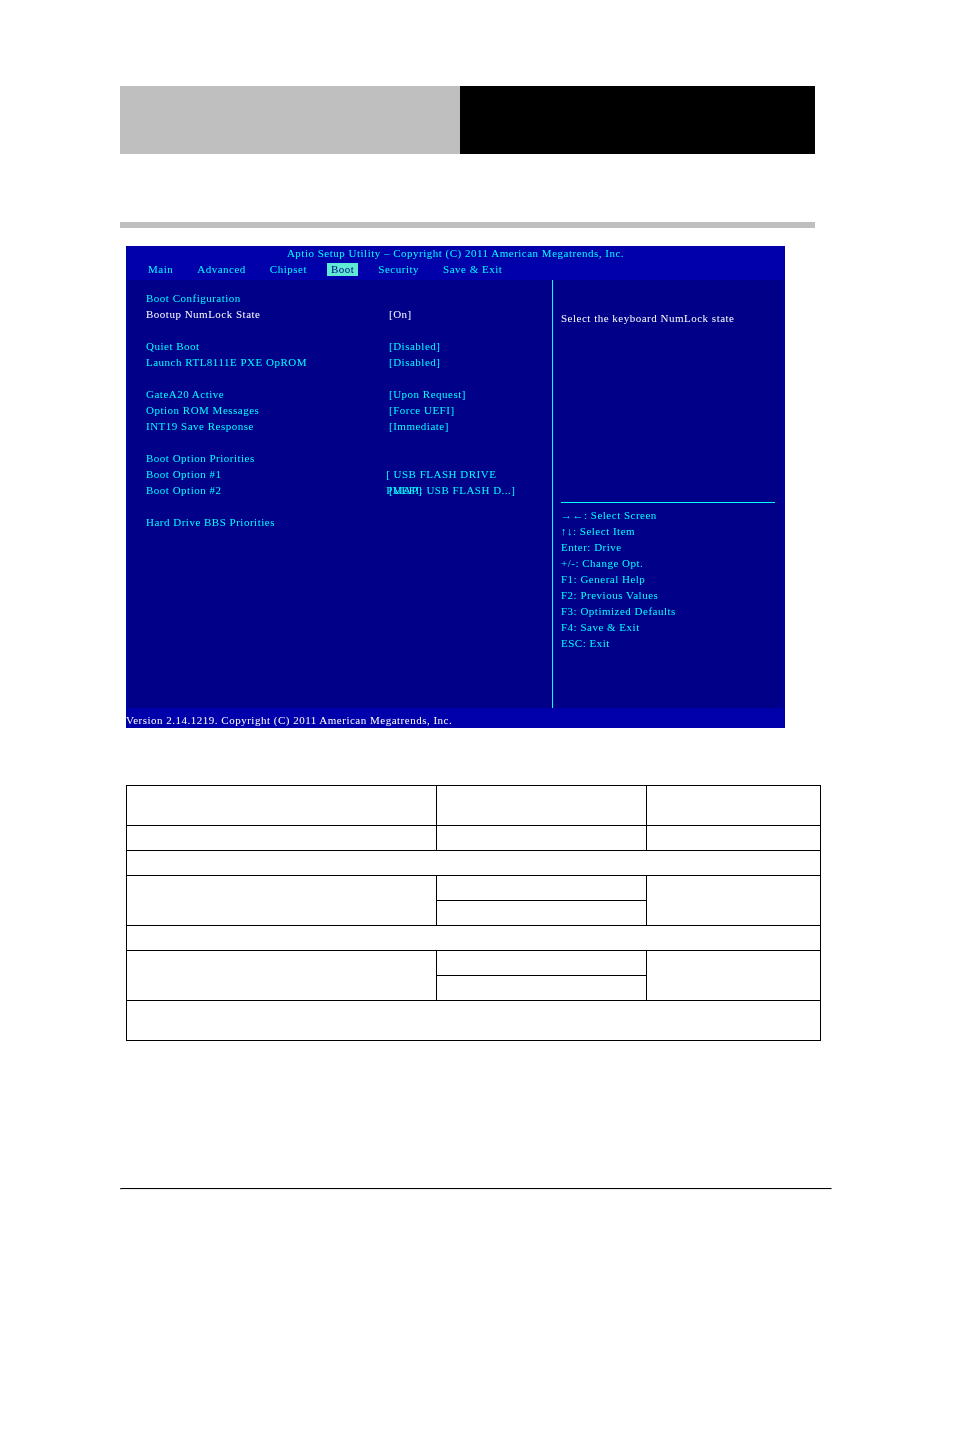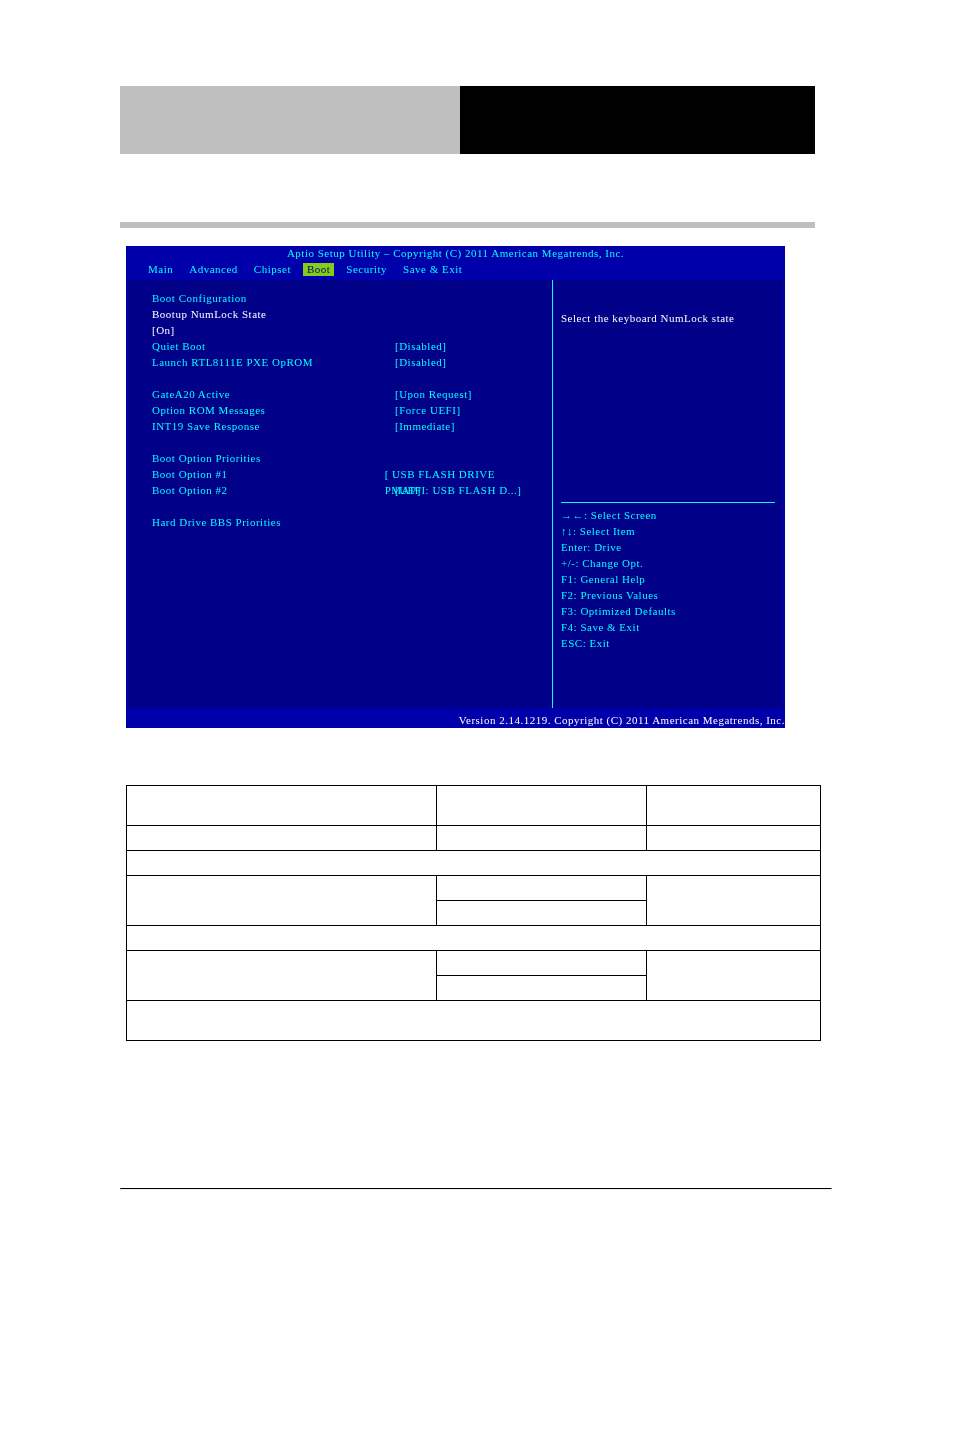--- a/index.html
+++ b/index.html
@@ -60,74 +60,74 @@
       line-height: 11px;
     }
     
     .bios-menu-bar {
       background: #0000aa;
       color: #00ffff;
       padding: 2px 18px;
       height: 17px;
       line-height: 13px;
       display: flex;
-      gap: 8px;
+      gap: 16px;
     }
     .bios-menu-item { padding: 0 4px; }
     .bios-menu-item.selected {
-      background: #84cc16;
+      background: #5eead4;
       color: #000080;
     }
     
     .bios-body {
       display: flex;
       height: 432px;
       border: 2px solid #0000aa;
       background: #000088;
     }
     
     .bios-left {
       width: 425px;
-      padding: 10px 24px;
+      padding: 10px 18px;
       border-right: 1px solid #00ffff;
     }
     
     .bios-right {
       width: 230px;
       padding: 10px 8px;
       margin-top: 20px;
     }
     
     .bios-row {
       display: flex;
       color: #00ffff;
       line-height: 16px;
       height: 16px;
     }
-    .bios-row.white { color: #ffffff; flex-direction: column; }
+    .bios-row.white { color: #ffffff; }
     .bios-label { width: 243px; }
     .bios-value { }
     .bios-blank { height: 16px; }
     
     .help-separator {
       border-top: 1px solid #00ffff;
       margin: 4px 0;
     }
     
     .help-item {
       color: #00ffff;
       line-height: 16px;
       height: 16px;
     }
     .help-text { color: #ffffff; line-height: 16px; }
     
     .bios-footer {
       background: #0000aa;
       color: #ffffff;
-      text-align: right;
+      text-align: left;
       height: 18px;
       line-height: 16px;
       padding-top: 2px;
     }
     
     
     .doc-table {
       position: absolute;
       top: 785px;
       left: 126px;

